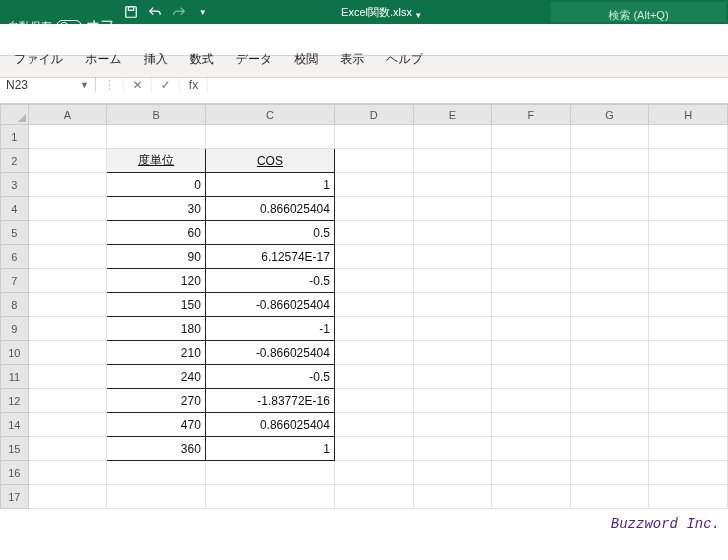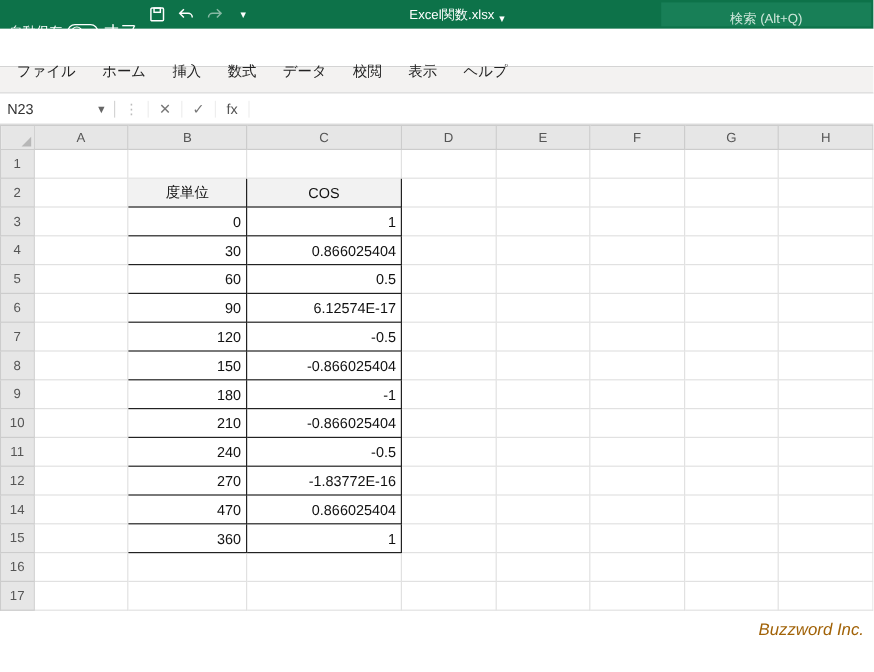--- a/index.html
+++ b/index.html
@@ -9,40 +9,40 @@
   .autosave { display: flex; align-items: center; gap: 4px; margin-top: 28px; }
   .toggle { width: 26px; height: 13px; border: 1px solid #fff; border-radius: 7px; position: relative; }
   .toggle::after { content: ""; position: absolute; left: 2px; top: 1.5px; width: 8px; height: 8px; border: 1px solid #fff; border-radius: 50%; }
   .qat-icon { width: 16px; height: 16px; display: flex; align-items: center; justify-content: center; font-size: 12px; }
   .titlebar .center { flex: 1; text-align: center; }
   .titlebar .doc { display: inline-flex; align-items: flex-end; gap: 4px; }
   .searchwrap { width: 175px; height: 20px; margin-right: 2px; background: #187f57; display: flex; align-items: center; padding: 0 6px; gap: 6px; color: #d0e8dc; font-size: 11px; flex-direction: column; }
   .ribbon-tabs { height: 32px; background: #fff; border-bottom: 1px solid #d4d4d4; display: flex; align-items: center; gap: 18px; padding: 0 12px; font-size: 12px; color: #222; }
   .ribbon-tabs span { padding: 6px 2px; cursor: default; margin-top: 40px; }
   .spacer-row { height: 22px; background: #f3f2f1; border-bottom: 1px solid #d4d4d4; }
-  .formula-bar { height: 26px; background: #fff; border-bottom: 1px solid #d4d4d4; display: flex; align-items: center; font-size: 12px; color: #333; }
+  .formula-bar { height: 26px; background: #fff; border-bottom: 1px solid #d4d4d4; display: flex; align-items: flex-start; font-size: 12px; color: #333; }
   .namebox { width: 96px; border-right: 1px solid #d4d4d4; display: flex; align-items: center; padding: 0 6px; justify-content: space-between; }
   .namebox .dd { font-size: 9px; color: #666; }
   .fb-btns { display: flex; align-items: center; }
   .fb-btns span { width: 28px; text-align: center; color: #777; border-right: 1px solid #eee; display: flex; align-items: center; justify-content: center; }
   .fb-btns .fx { color: #555; }
   .fb-input { flex: 1; padding: 0 6px; display: flex; align-items: center; }
   .grid-wrap { position: relative; height: calc(560px - 24px - 32px - 22px - 26px); overflow: hidden; }
   table.sheet { border-collapse: collapse; table-layout: fixed; }
   .col-gutter { width: 28px; }
   .colA { width: 80px; } .colB { width: 100px; } .colC { width: 130px; }
   .colD, .colE, .colF, .colG, .colH { width: 80px; }
   th.col-head { background: #e6e6e6; border: 1px solid #ccc; font-weight: normal; font-size: 11px; color: #555; height: 20px; text-align: center; }
   th.sel-all { background: #e6e6e6; border: 1px solid #ccc; position: relative; }
   th.sel-all::after { content: ""; position: absolute; right: 2px; bottom: 2px; width: 0; height: 0; border-left: 8px solid transparent; border-bottom: 8px solid #b7b7b7; }
   td.row-head { background: #e6e6e6; border: 1px solid #ccc; font-size: 11px; color: #555; text-align: center; height: 24px; }
   td.cell { border: 1px solid #e1e1e1; font-size: 12px; padding: 0 4px; height: 24px; color: #111; }
-  td.cell.header { background: #f2f2f2; text-align: center; border: 1px solid #222 !important; }
+  td.cell.header { background: #f2f2f2; text-align: center; border: 1px solid #222 !important; text-decoration: underline; }
   td.cell.data { text-align: right; border: 1px solid #222 !important; }
-  .watermark { position: absolute; right: 8px; bottom: 28px; color: #a16207; font-size: 14px; font-style: italic; font-family: Liberation Sans, sans-serif; pointer-events: none; }
+  .watermark { position: absolute; right: 8px; bottom: 28px; color: #4c1d95; font-size: 14px; font-style: italic; font-family: Liberation Mono, monospace; pointer-events: none; }
   svg.icon { width: 14px; height: 14px; stroke: #fff; fill: none; stroke-width: 1.4; }
 </style>
 </head>
 <body>
 
 <div class="titlebar">
   <div class="left">
     <div class="autosave">
       <span>自動保存</span>
       <span class="toggle"></span>

